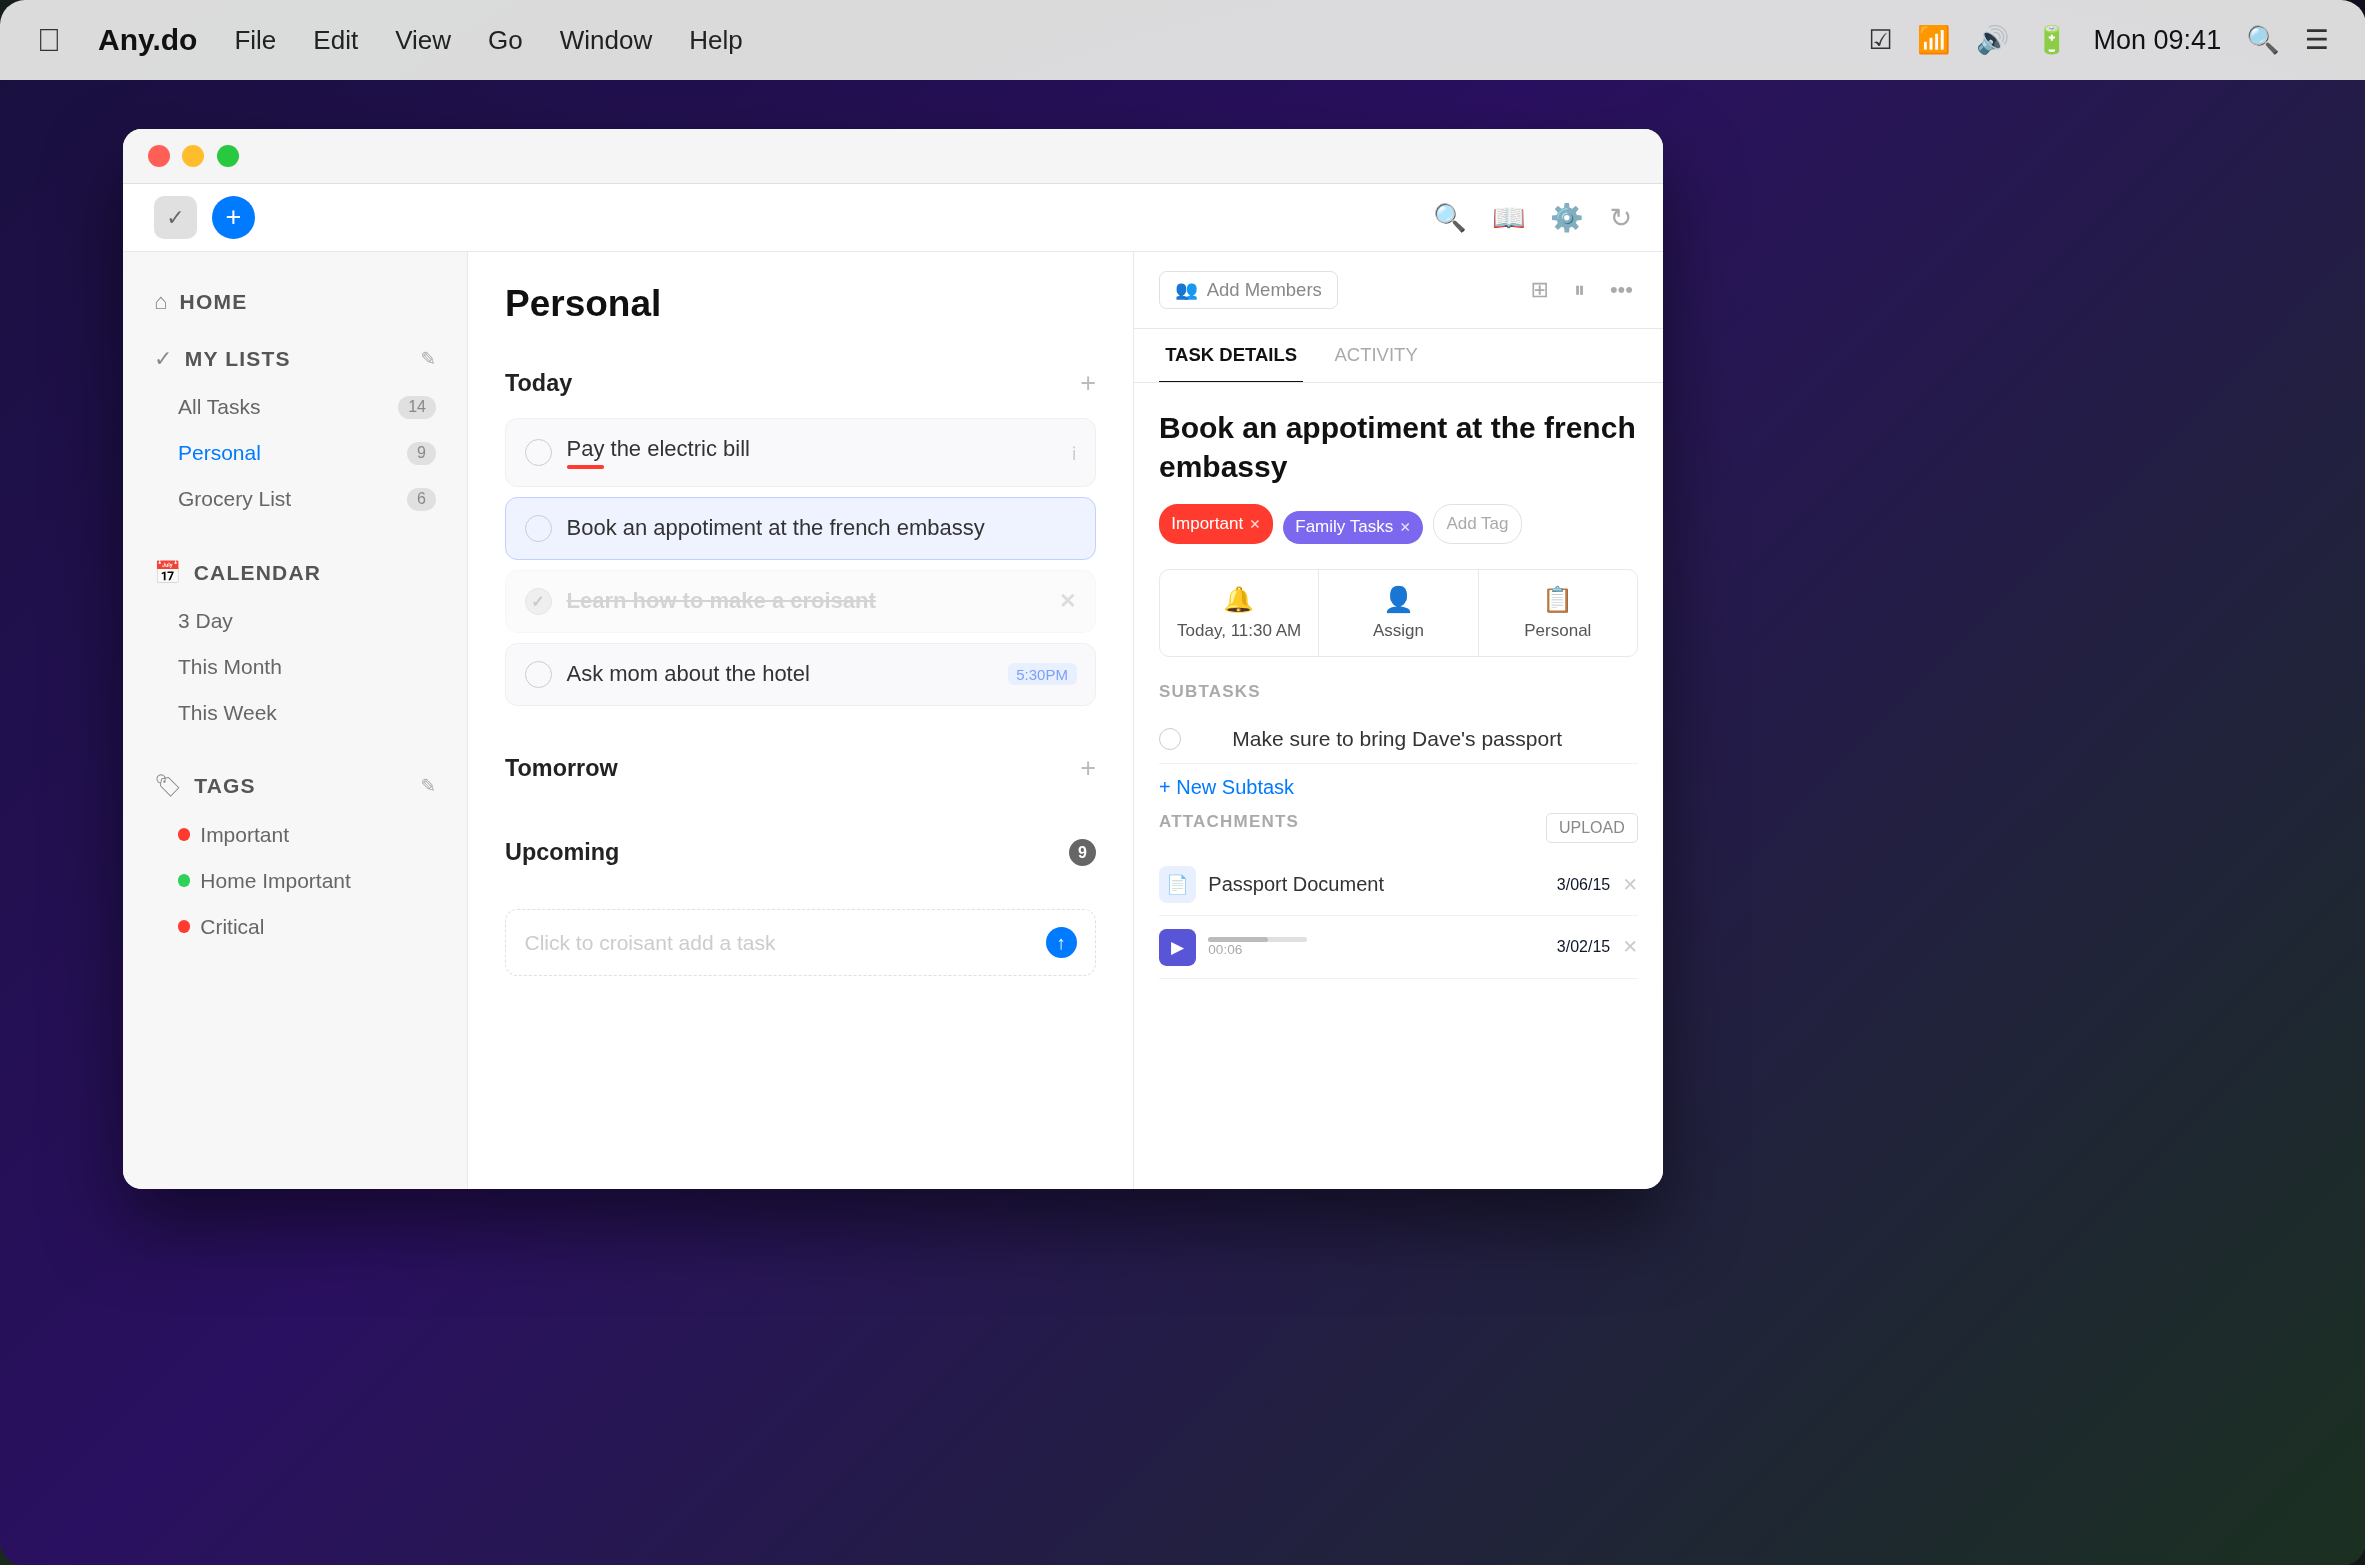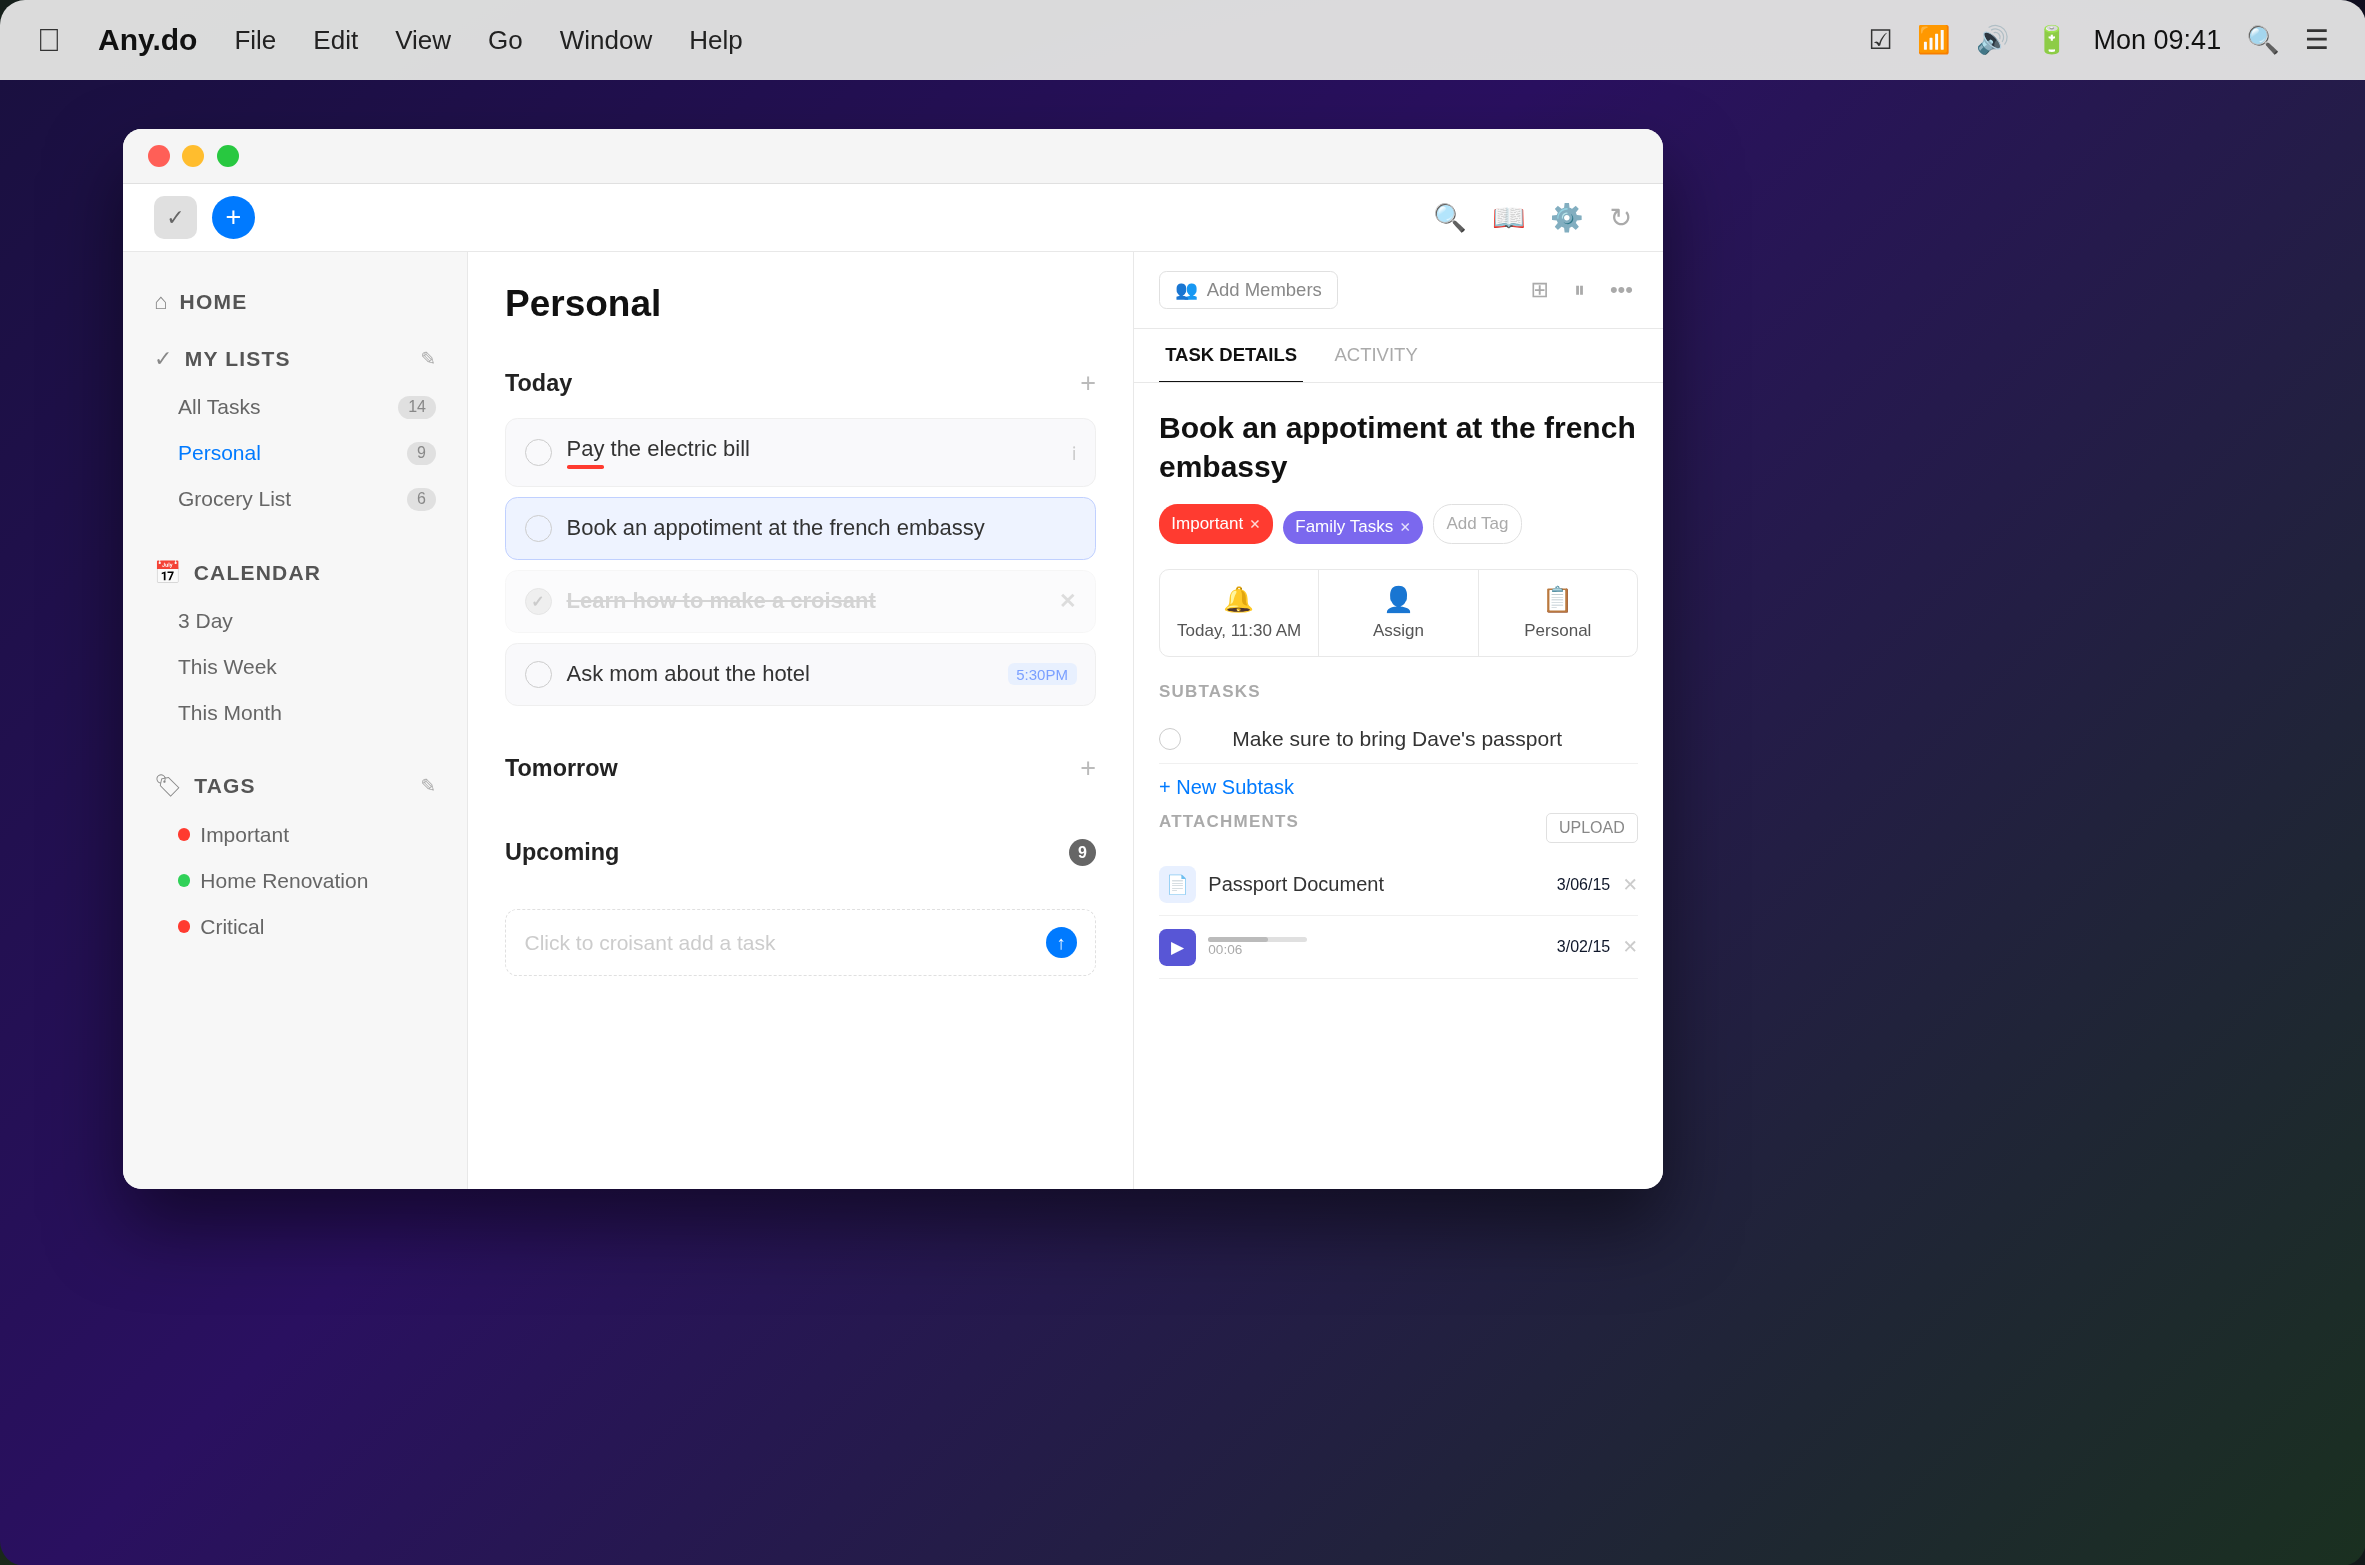--- a/index.html
+++ b/index.html
@@ -723,40 +723,40 @@
 
           <div class="sidebar-section">
             <div class="sidebar-section-header">
               <span class="sidebar-section-icon">📅</span>
               <span class="sidebar-section-title">CALENDAR</span>
             </div>
             <div class="sidebar-item">
               <span class="sidebar-item-label">3 Day</span>
             </div>
             <div class="sidebar-item">
+              <span class="sidebar-item-label">This Month</span>
+            </div>
+            <div class="sidebar-item">
               <span class="sidebar-item-label">This Week</span>
-            </div>
-            <div class="sidebar-item">
-              <span class="sidebar-item-label">This Month</span>
             </div>
           </div>
 
           <div class="sidebar-section">
             <div class="sidebar-section-header">
               <span class="sidebar-section-icon">🏷</span>
               <span class="sidebar-section-title">TAGS</span>
               <span class="sidebar-edit-icon">✎</span>
             </div>
             <div class="sidebar-item">
               <div class="tag-dot" style="background:#ff3b30;"></div>
               <span class="tag-label">Important</span>
             </div>
             <div class="sidebar-item">
               <div class="tag-dot" style="background:#30d158;"></div>
-              <span class="tag-label">Home Renovation</span>
+              <span class="tag-label">Home Important</span>
             </div>
             <div class="sidebar-item">
               <div class="tag-dot" style="background:#ff3b30;"></div>
               <span class="tag-label">Critical</span>
             </div>
           </div>
 
         </div>
 
         <div class="task-panel">

